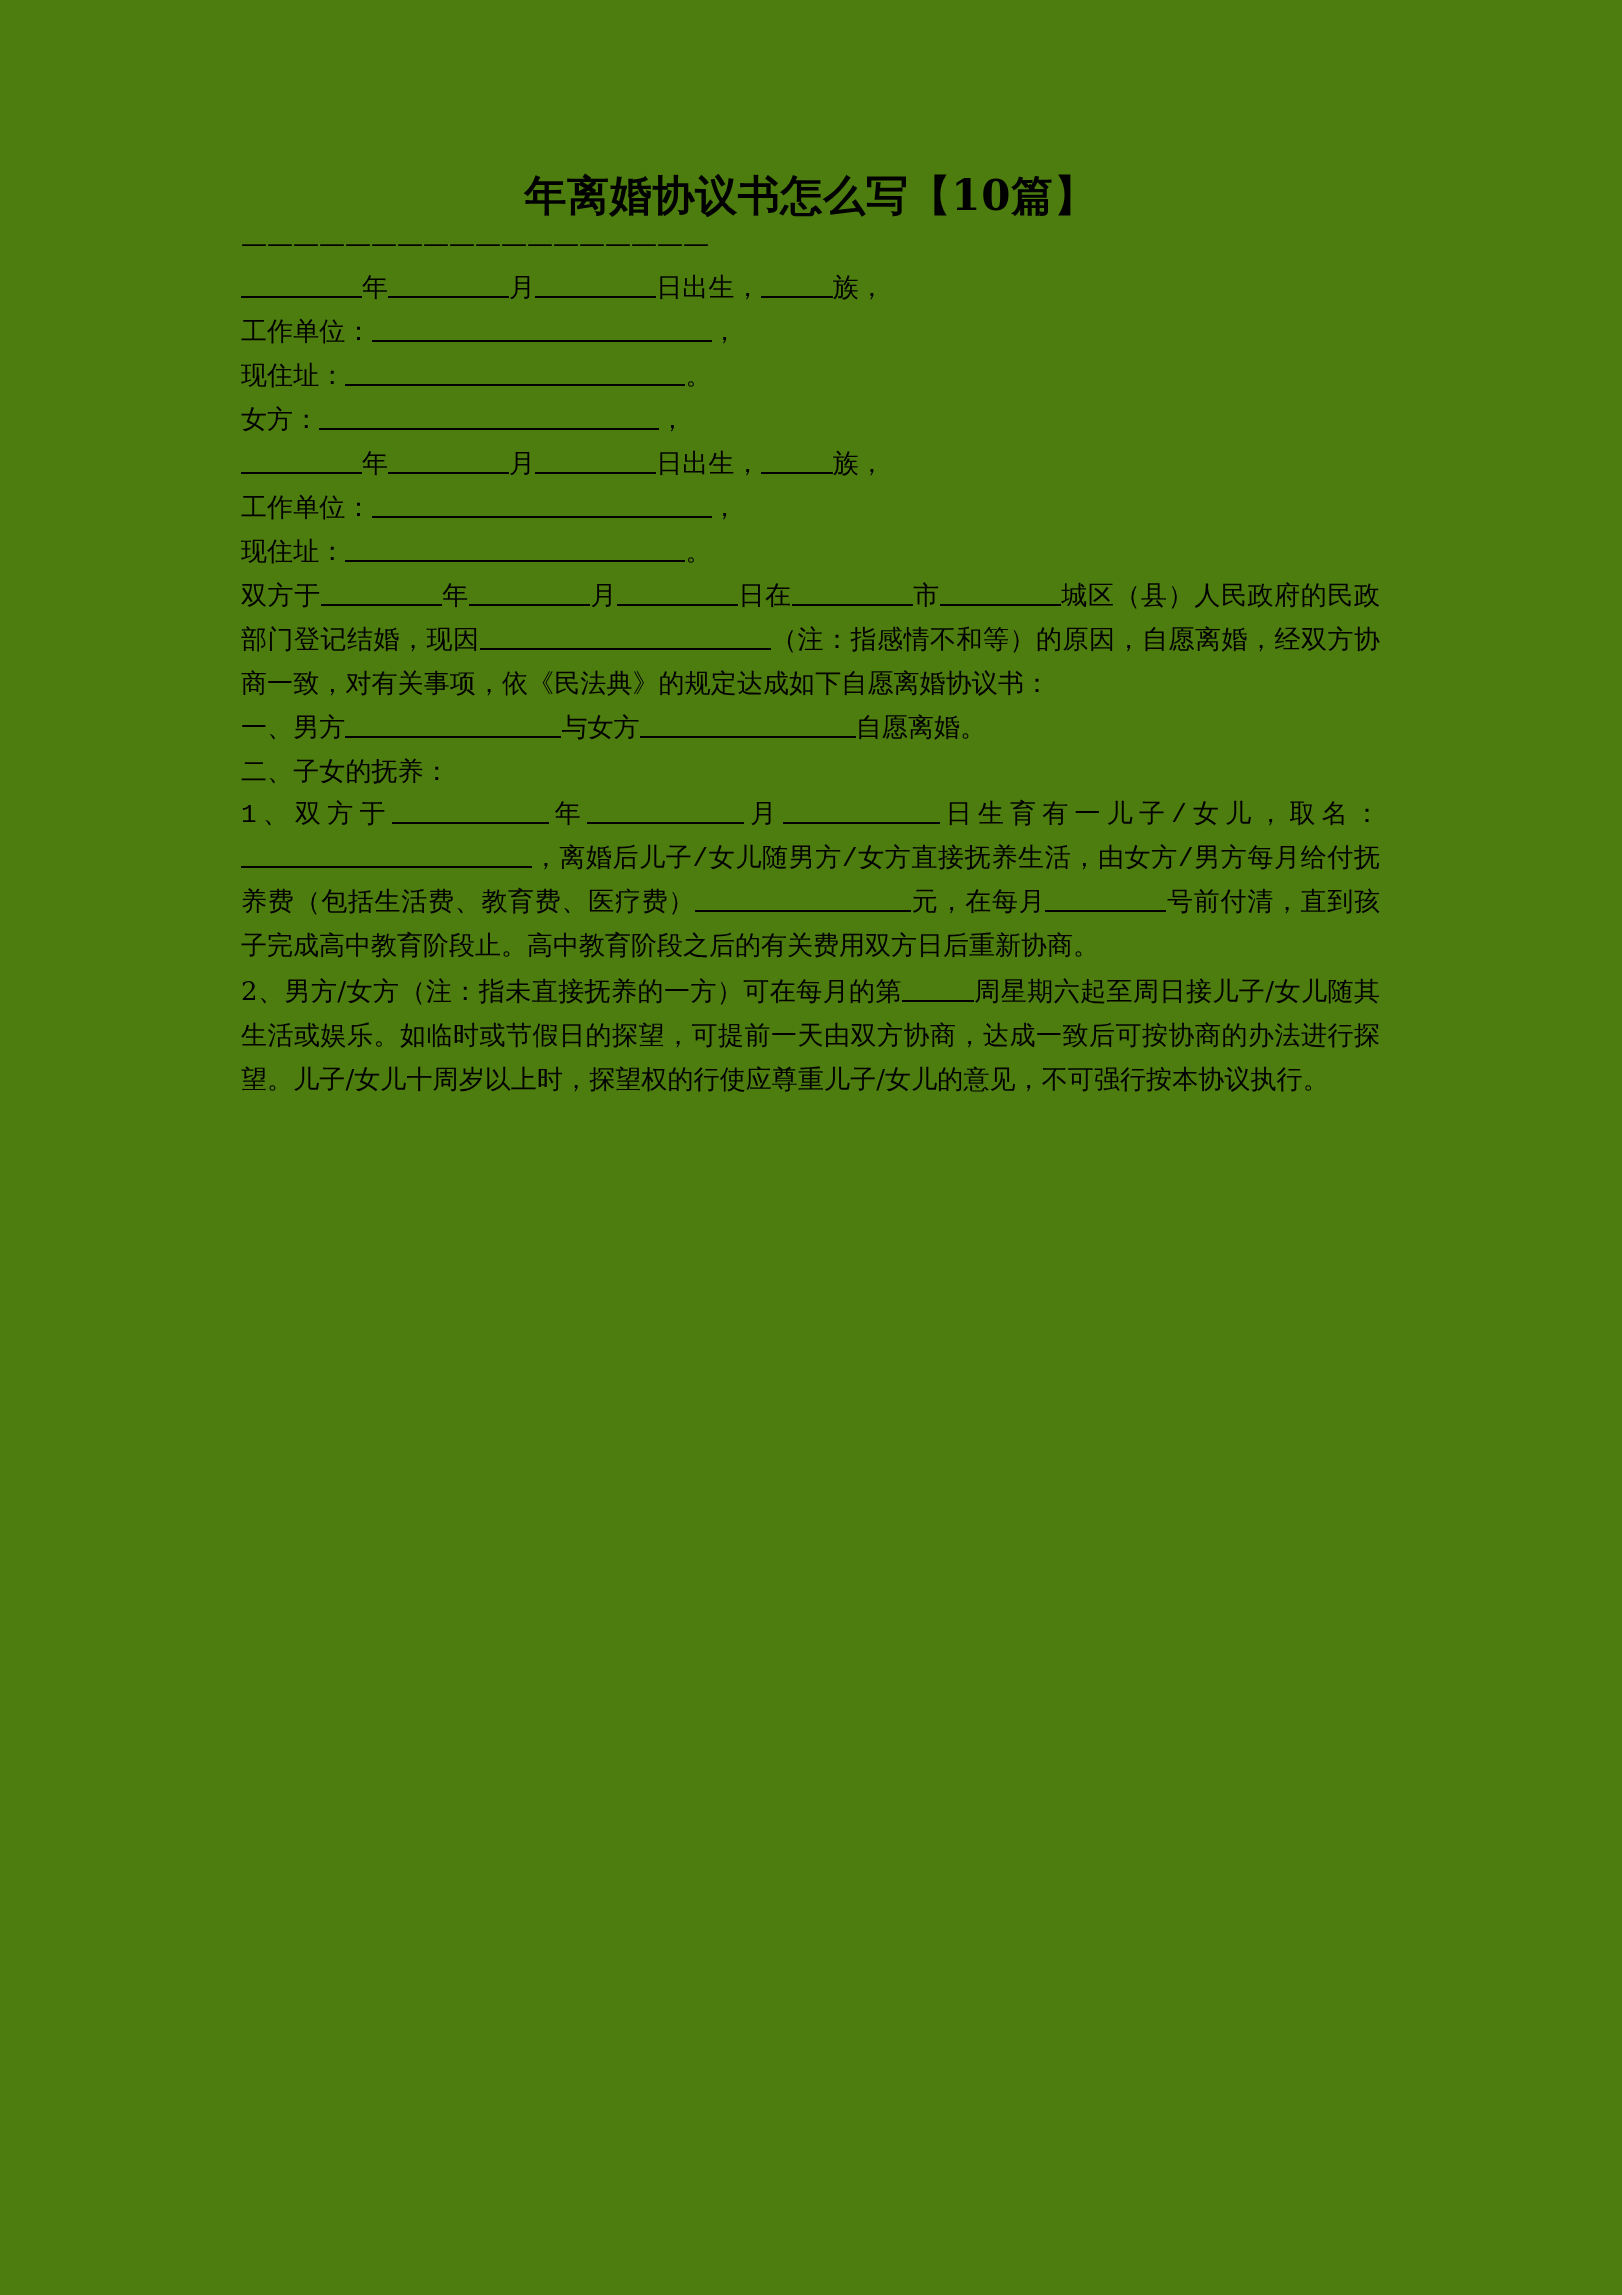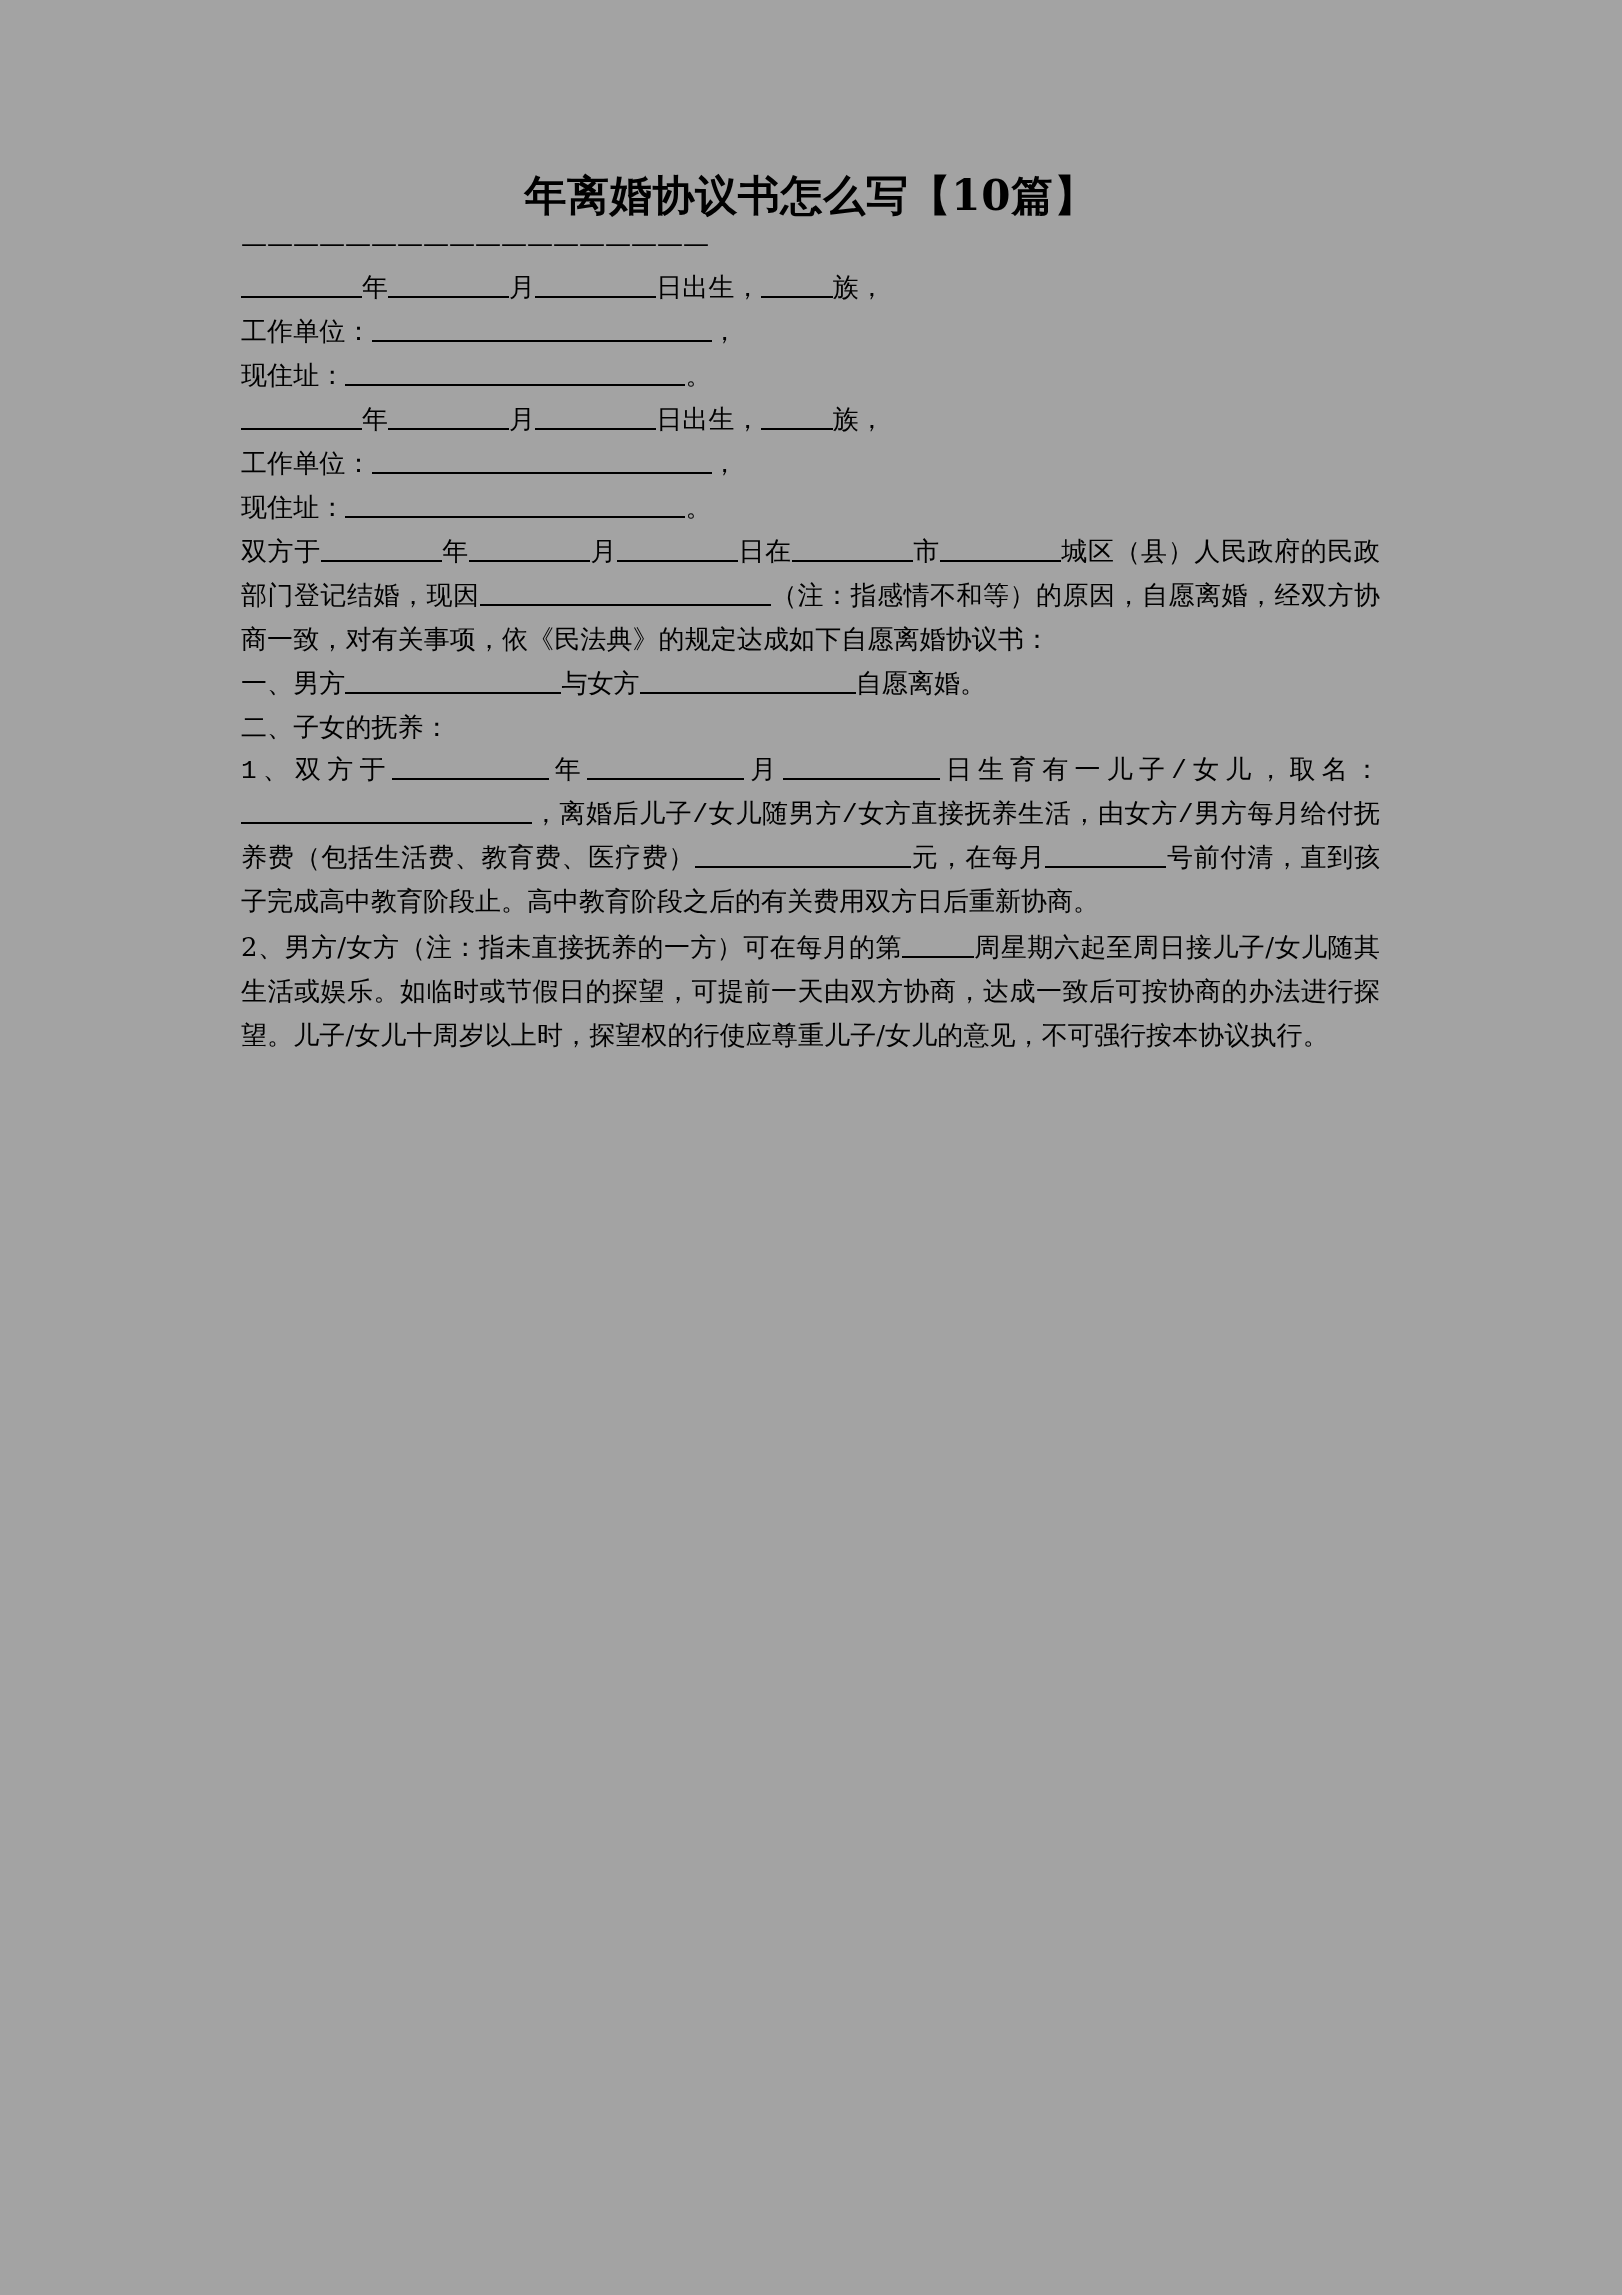--- a/index.html
+++ b/index.html
@@ -12,21 +12,21 @@
     width: 1623px;
     height: 2295px;
     font-family: "DejaVu Serif", "Liberation Serif", serif;
     color: #000000;
     -webkit-font-smoothing: none;
   }
   .page {
     position: relative;
     width: 1623px;
     height: 2295px;
-    background: #a3a3a3;
+    background: #4d7c0f;
     box-sizing: border-box;
     padding: 8px;
     overflow: hidden;
   }
   .content {
     position: absolute;
     left: 241px;
     top: 0;
     width: 1139px;
   }
@@ -104,20 +104,23 @@
     </p>
 
     <p class="para">
       <span>工作单位：</span><span class="fill w-huge"></span><span>，</span>
     </p>
 
     <p class="para">
       <span>现住址：</span><span class="fill w-huge"></span><span>。</span>
     </p>
 
+    <p class="para">
+      <span>女方：</span><span class="fill w-huge"></span><span>，</span>
+    </p>
 
     <p class="para">
       <span class="fill w-m"></span><span>年</span><span class="fill w-m"></span><span>月</span><span class="fill w-m"></span><span>日出生，</span><span class="fill w-s"></span><span>族，</span>
     </p>
 
     <p class="para">
       <span>工作单位：</span><span class="fill w-huge"></span><span>，</span>
     </p>
 
     <p class="para">

